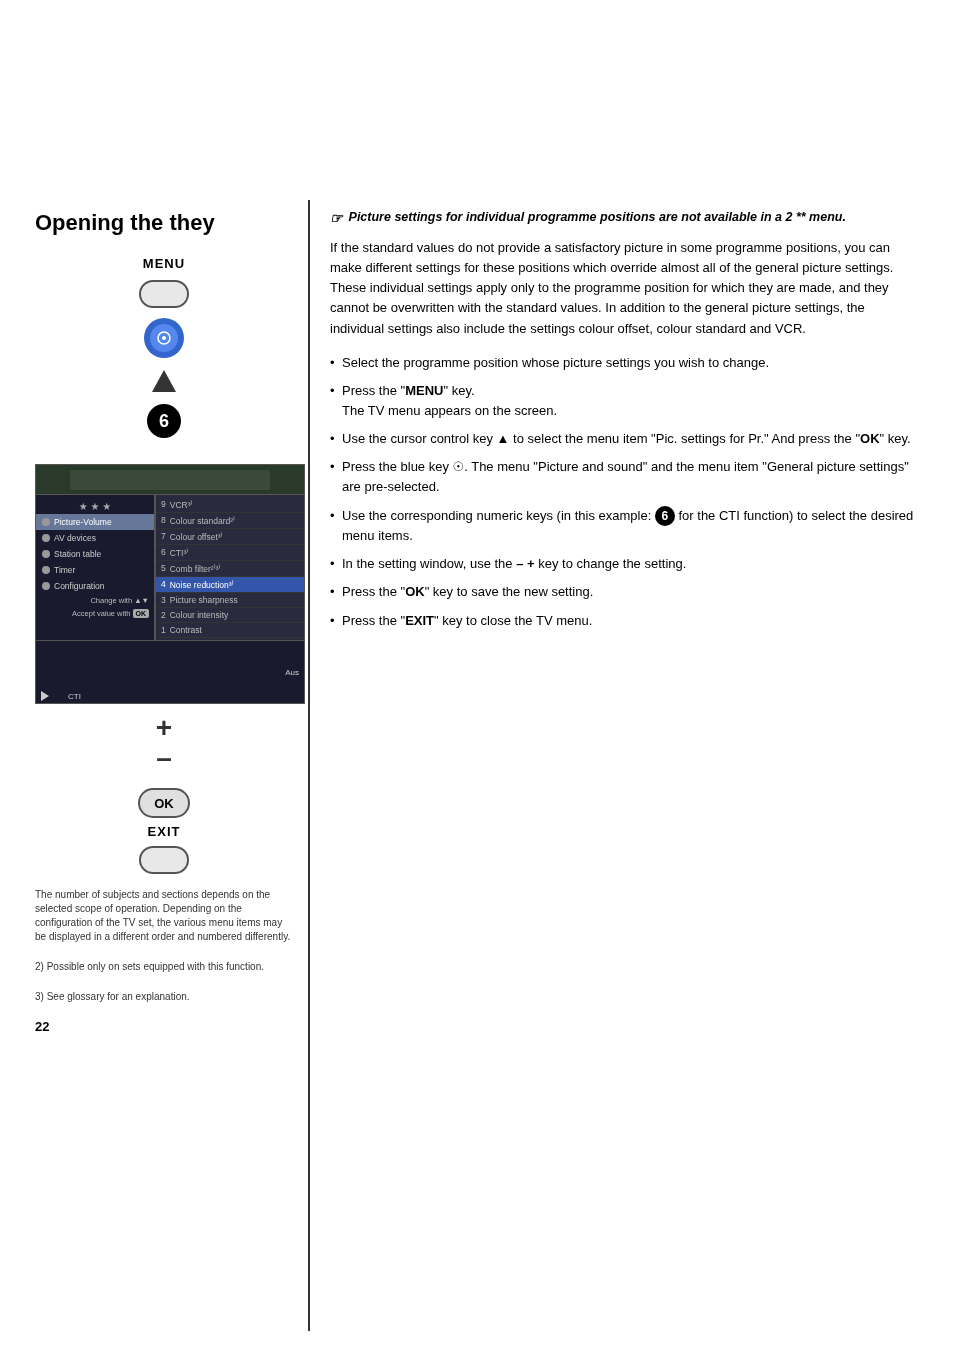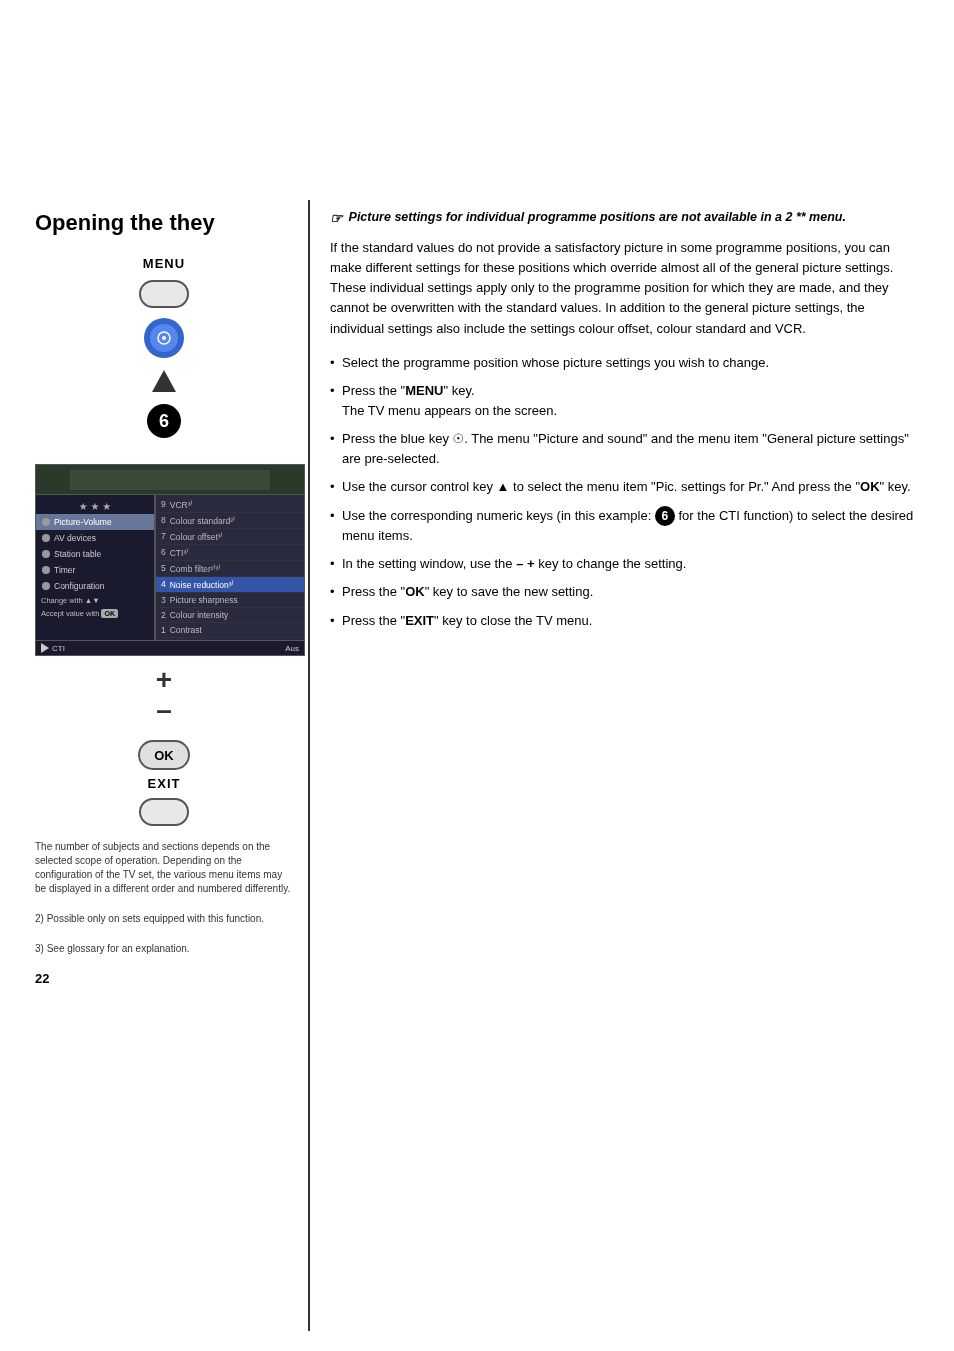--- a/index.html
+++ b/index.html
@@ -181,21 +181,22 @@
     }
 
     .tv-right-item.highlighted {
       background: #3355aa;
       color: #fff;
     }
 
     .tv-footer-cti {
       display: flex;
       align-items: center;
-      gap: 3px;
+      gap: 19px;
+      margin-top: 48px;
     }
 
     .triangle-right-small {
       width: 0;
       height: 0;
       border-top: 5px solid transparent;
       border-bottom: 5px solid transparent;
       border-left: 8px solid #ccc;
     }
 
@@ -341,20 +342,21 @@
 
     .pm-inline {
       font-weight: bold;
     }
 
     .change-accept-row {
       font-size: 8px;
       color: #ccc;
       padding: 2px 5px;
       background: #1a1a2e;
+      text-align: right;
     }
 
     .ok-small {
       display: inline-block;
       background: #aaa;
       color: #000;
       font-size: 7px;
       padding: 1px 3px;
       border-radius: 2px;
       font-weight: bold;
@@ -503,22 +505,22 @@
       </div>
 
       <div class="body-text">
         If the standard values do not provide a satisfactory picture in some programme positions, you can make different settings for these positions which override almost all of the general picture settings. These individual settings apply only to the programme position for which they are made, and they cannot be overwritten with the standard values. In addition to the general picture settings, the individual settings also include the settings colour offset, colour standard and VCR.
       </div>
 
 
       <ul class="bullet-list">
         <li>Select the programme position whose picture settings you wish to change.</li>
         <li>Press the "<span class="bold-key">MENU</span>" key.<br>The TV menu appears on the screen.</li>
+        <li>Use the cursor control key ▲ to select the menu item "Pic. settings for Pr." And press the "<span class="bold-key">OK</span>" key.</li>
         <li>Press the blue key ☉. The menu "Picture and sound" and the menu item "General picture settings" are pre-selected.</li>
-        <li>Use the cursor control key ▲ to select the menu item "Pic. settings for Pr." And press the "<span class="bold-key">OK</span>" key.</li>
         <li>Use the corresponding numeric keys (in this example: <span class="circle-num">6</span> for the CTI function) to select the desired menu items.</li>
         <li>In the setting window, use the <span class="pm-inline">– +</span> key to change the setting.</li>
         <li>Press the "<span class="bold-key">OK</span>" key to save the new setting.</li>
         <li>Press the "<span class="bold-key">EXIT</span>" key to close the TV menu.</li>
       </ul>
 
     </div>
   </div>
 </div>
 

